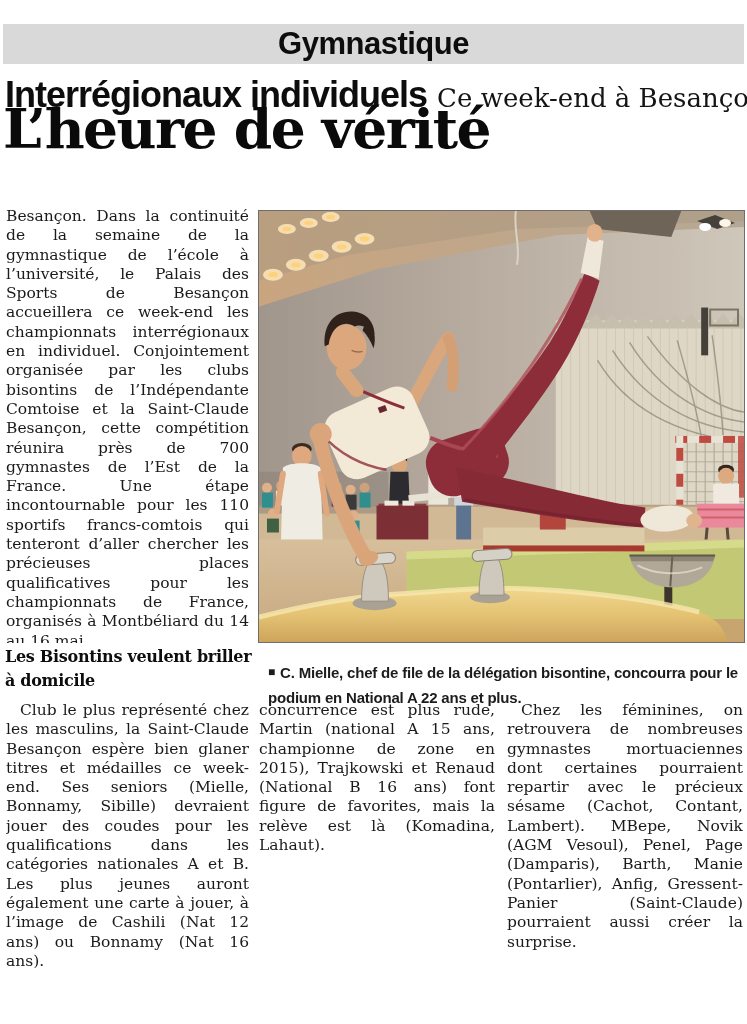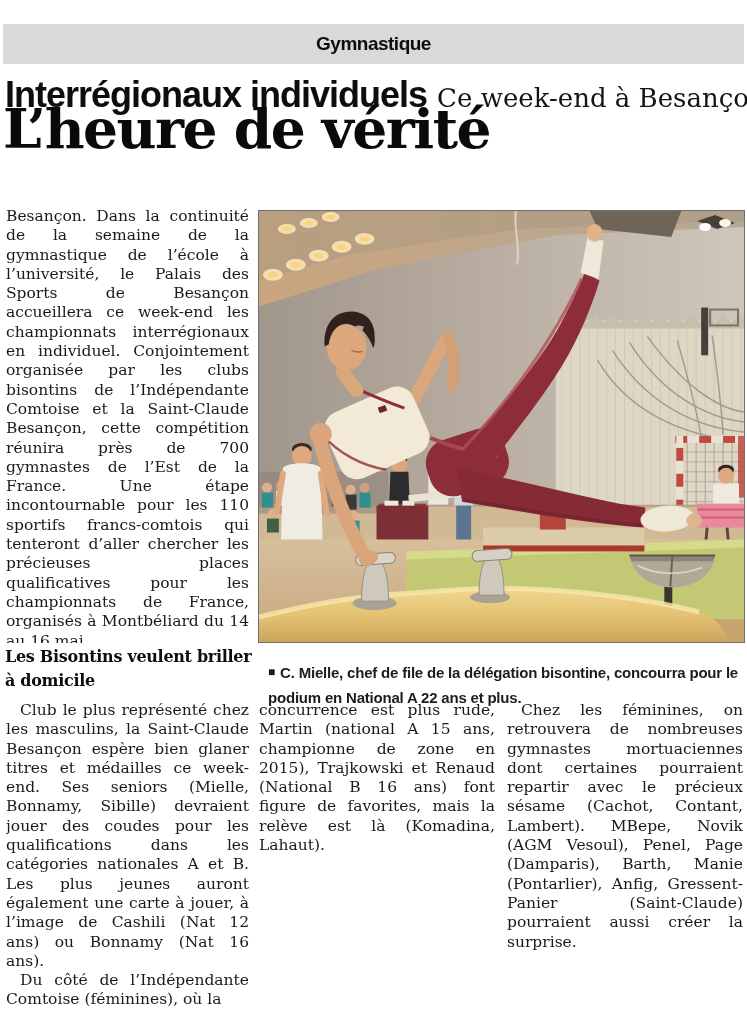--- a/index.html
+++ b/index.html
@@ -7,21 +7,21 @@
     position:relative; width:747px; height:1024px; background:#ffffff;
     font-family:"DejaVu Serif", serif; color:#1a1a1a; overflow:hidden;
   }
 
   .kicker-band {
     position:absolute; left:3px; top:24px; width:741px; height:40px;
     background:#d9d9d9; display:flex; align-items:center; justify-content:center;
   }
   .kicker-band .kicker-label {
     font-family:"Liberation Sans", sans-serif; font-weight:bold;
-    font-size:19px; letter-spacing:-0.5px; color:#0d0d0d;
+    font-size:31px; letter-spacing:-0.5px; color:#0d0d0d;
   }
 
   .overline { position:absolute; left:5px; top:74px; white-space:nowrap; }
   .ov-strong {
     font-family:"Liberation Sans", sans-serif; font-weight:bold;
     font-size:36px; letter-spacing:-1px; color:#0d0d0d;
   }
   .ov-light { font-family:"DejaVu Serif", serif; font-size:26px; color:#141414; margin-left:10px; }
 
   .headline {
@@ -326,21 +326,20 @@
         <circle cx="62" cy="224" r="11" fill="#dba57b"></circle>
         <ellipse cx="110" cy="349" rx="10" ry="7" fill="#d9a478" transform="rotate(-20 110 349)"></ellipse>
       </g>
     </svg>
   </figure>
 
   <p class="caption"><span class="cap-bullet">■</span><span>C. Mielle, chef de file de la délégation bisontine, concourra pour le podium en National A 22 ans et plus.</span></p>
 
   <div class="bcol bcol1">
     <p class="body-p indent">Club le plus représenté chez les masculins, la Saint-Claude Besançon espère bien glaner titres et médailles ce week-end. Ses seniors (Mielle, Bonnamy, Sibille) devraient jouer des coudes pour les qualifications dans les catégories nationales A et B. Les plus jeunes auront également une carte à jouer, à l’image de Cashili (Nat 12 ans) ou Bonnamy (Nat 16 ans).</p>
-    <p class="body-p indent">Du côté de l’Indépendante Comtoise (féminines), où la</p>
   </div>
 
   <div class="bcol bcol2">
     <p class="body-p">concurrence est plus rude, Martin (national A 15 ans, championne de zone en 2015), Trajkowski et Renaud (National B 16 ans) font figure de favorites, mais la relève est là (Komadina, Lahaut).</p>
   </div>
 
   <div class="bcol bcol3">
     <p class="body-p indent">Chez les féminines, on retrouvera de nombreuses gymnastes mortuaciennes dont certaines pourraient repartir avec le précieux sésame (Cachot, Contant, Lambert). MBepe, Novik (AGM Vesoul), Penel, Page (Damparis), Barth, Manie (Pontarlier), Anfig, Gressent-Panier (Saint-Claude) pourraient aussi créer la surprise.</p>
   </div>
 

